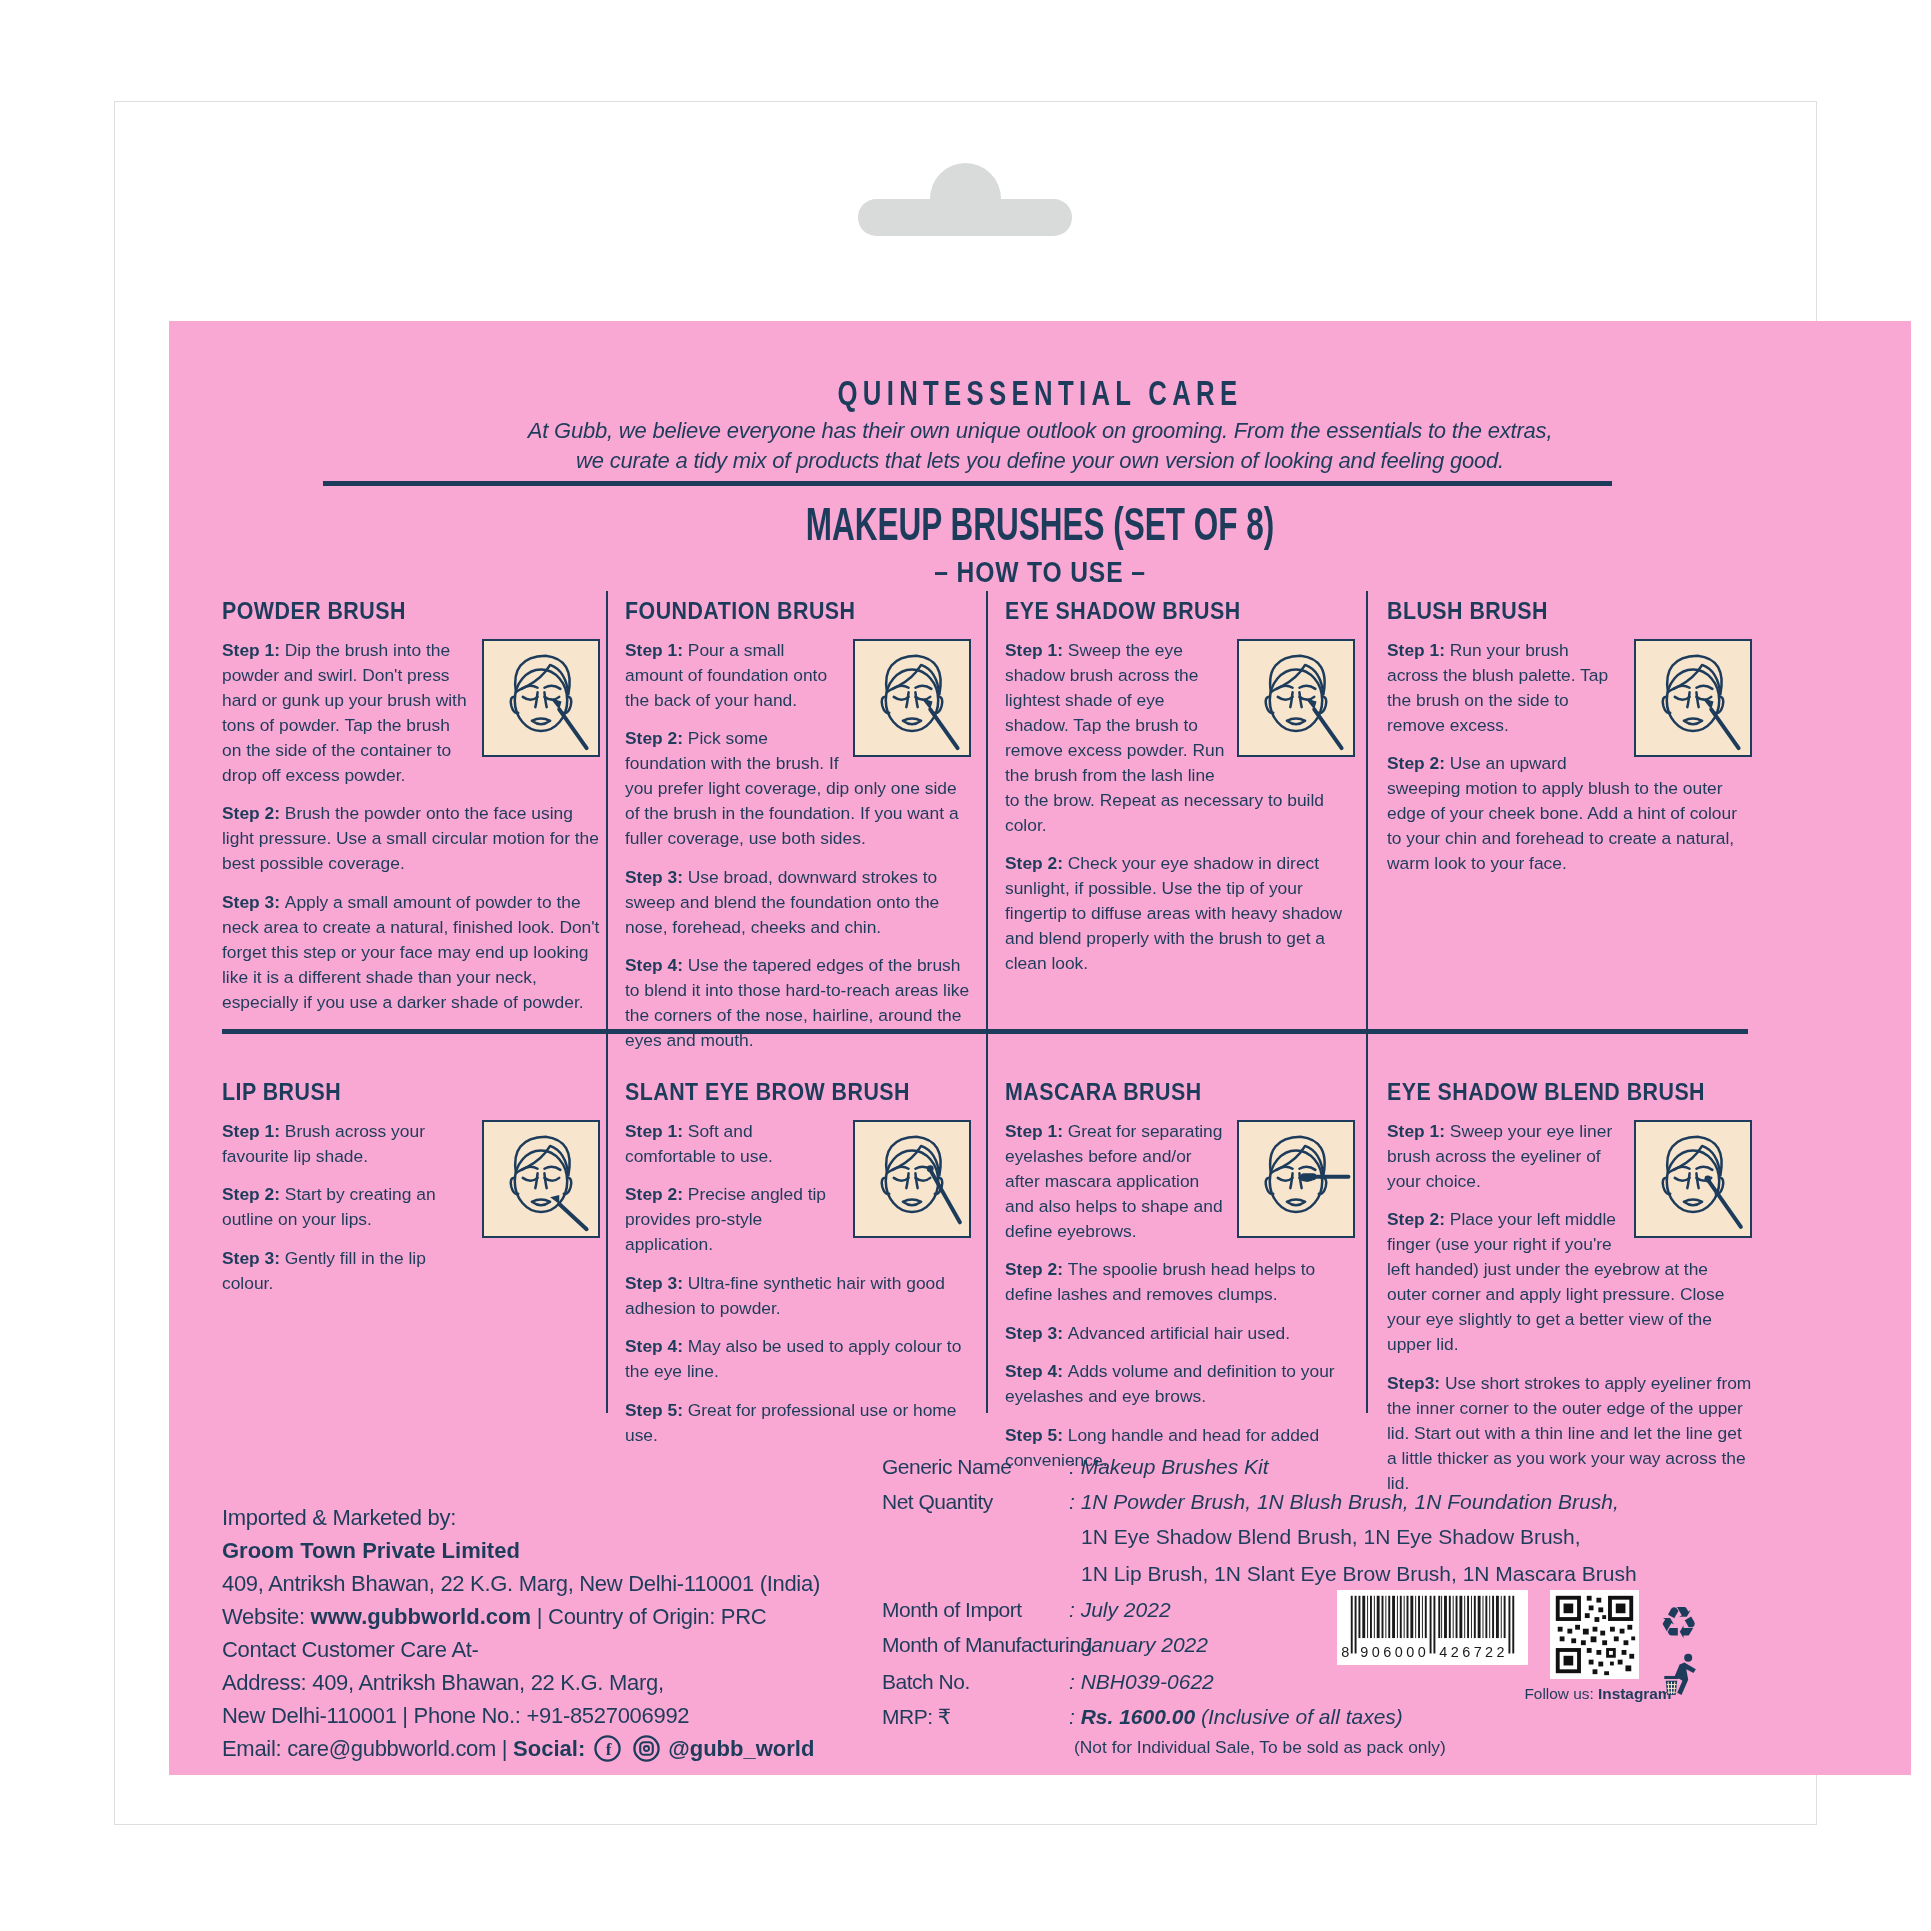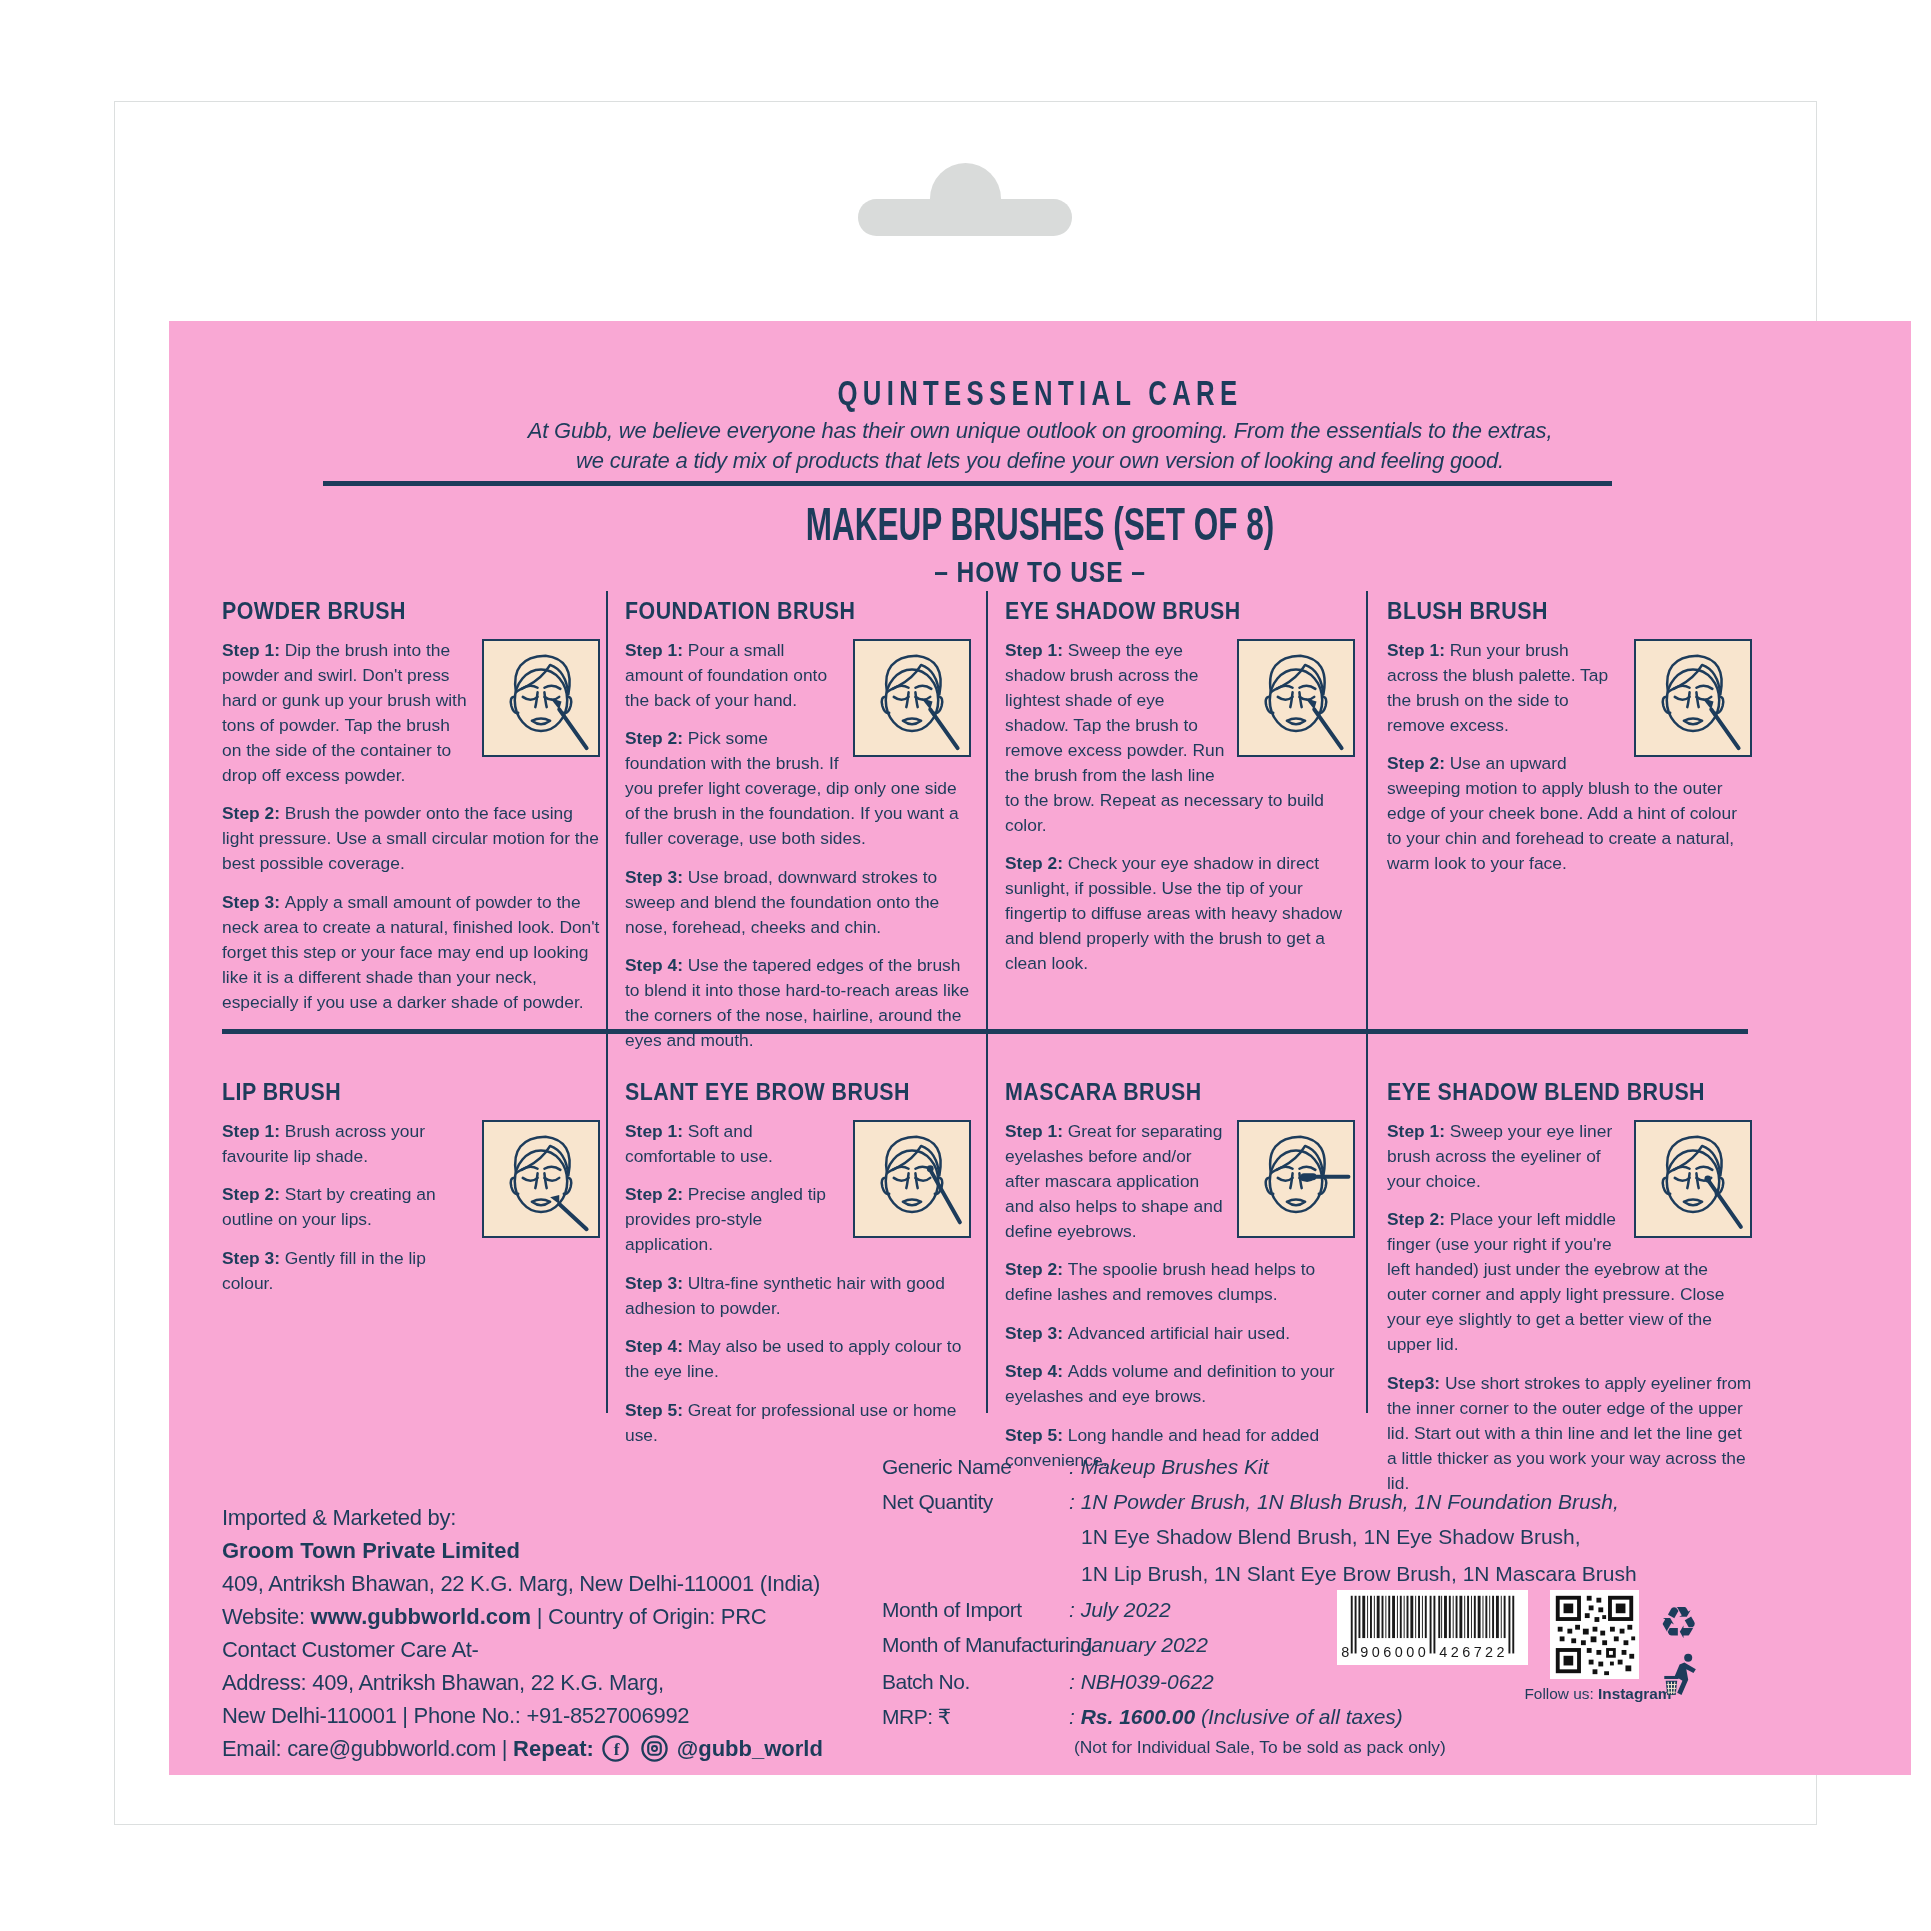--- a/index.html
+++ b/index.html
@@ -251,21 +251,21 @@
 
   <div class="foot-left">
     <div>Imported &amp; Marketed by:</div>
     <div><b>Groom Town Private Limited</b></div>
     <div>409, Antriksh Bhawan, 22 K.G. Marg, New Delhi-110001 (India)</div>
     <div><span>Website: </span><b>www.gubbworld.com</b><span> | Country of Origin: PRC</span></div>
     <div>Contact Customer Care At-</div>
     <div>Address: 409, Antriksh Bhawan, 22 K.G. Marg,</div>
     <div>New Delhi-110001 | Phone No.: +91-8527006992</div>
     <div>
-      <span>Email: care@gubbworld.com | </span><b>Repeat:</b>
+      <span>Email: care@gubbworld.com | </span><b>Social:</b>
       <span class="social-ic"><svg width="29" height="29" viewBox="0 0 30 30" style="font-size:23px">
             <circle cx="15" cy="15" r="12.5" fill="none" stroke="#1d3c5b" stroke-width="2.4"></circle>
             <text x="16" y="22" font-size="18" font-weight="bold" fill="#1d3c5b" text-anchor="middle" font-family="Liberation Serif, serif">f</text>
           </svg></span>
       <span class="social-ic"><svg width="29" height="29" viewBox="0 0 30 30">
             <circle cx="15" cy="15" r="12.5" fill="none" stroke="#1d3c5b" stroke-width="2.4"></circle>
             <rect x="8.5" y="8.5" width="13" height="13" rx="4" fill="none" stroke="#1d3c5b" stroke-width="2.2"></rect>
             <circle cx="15" cy="15" r="2.6" fill="none" stroke="#1d3c5b" stroke-width="2"></circle>
           </svg></span>
       <b>@gubb_world</b>

